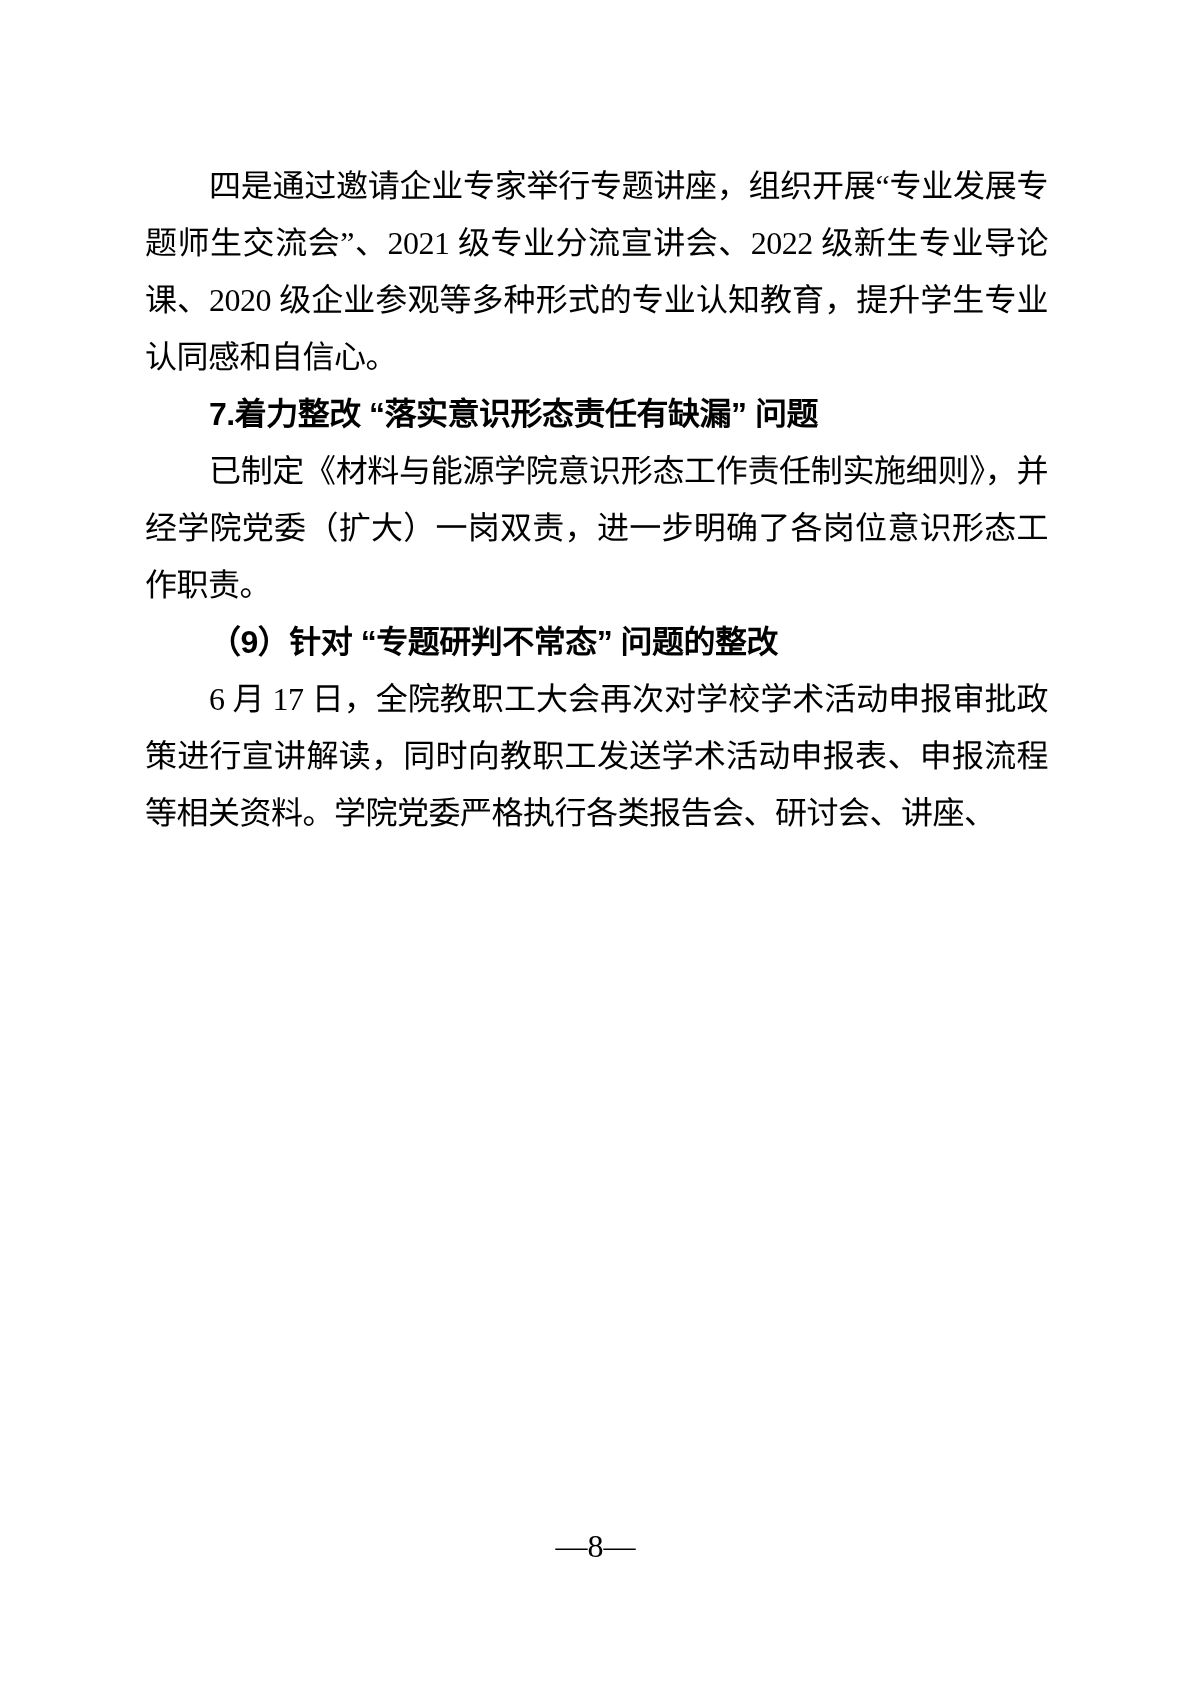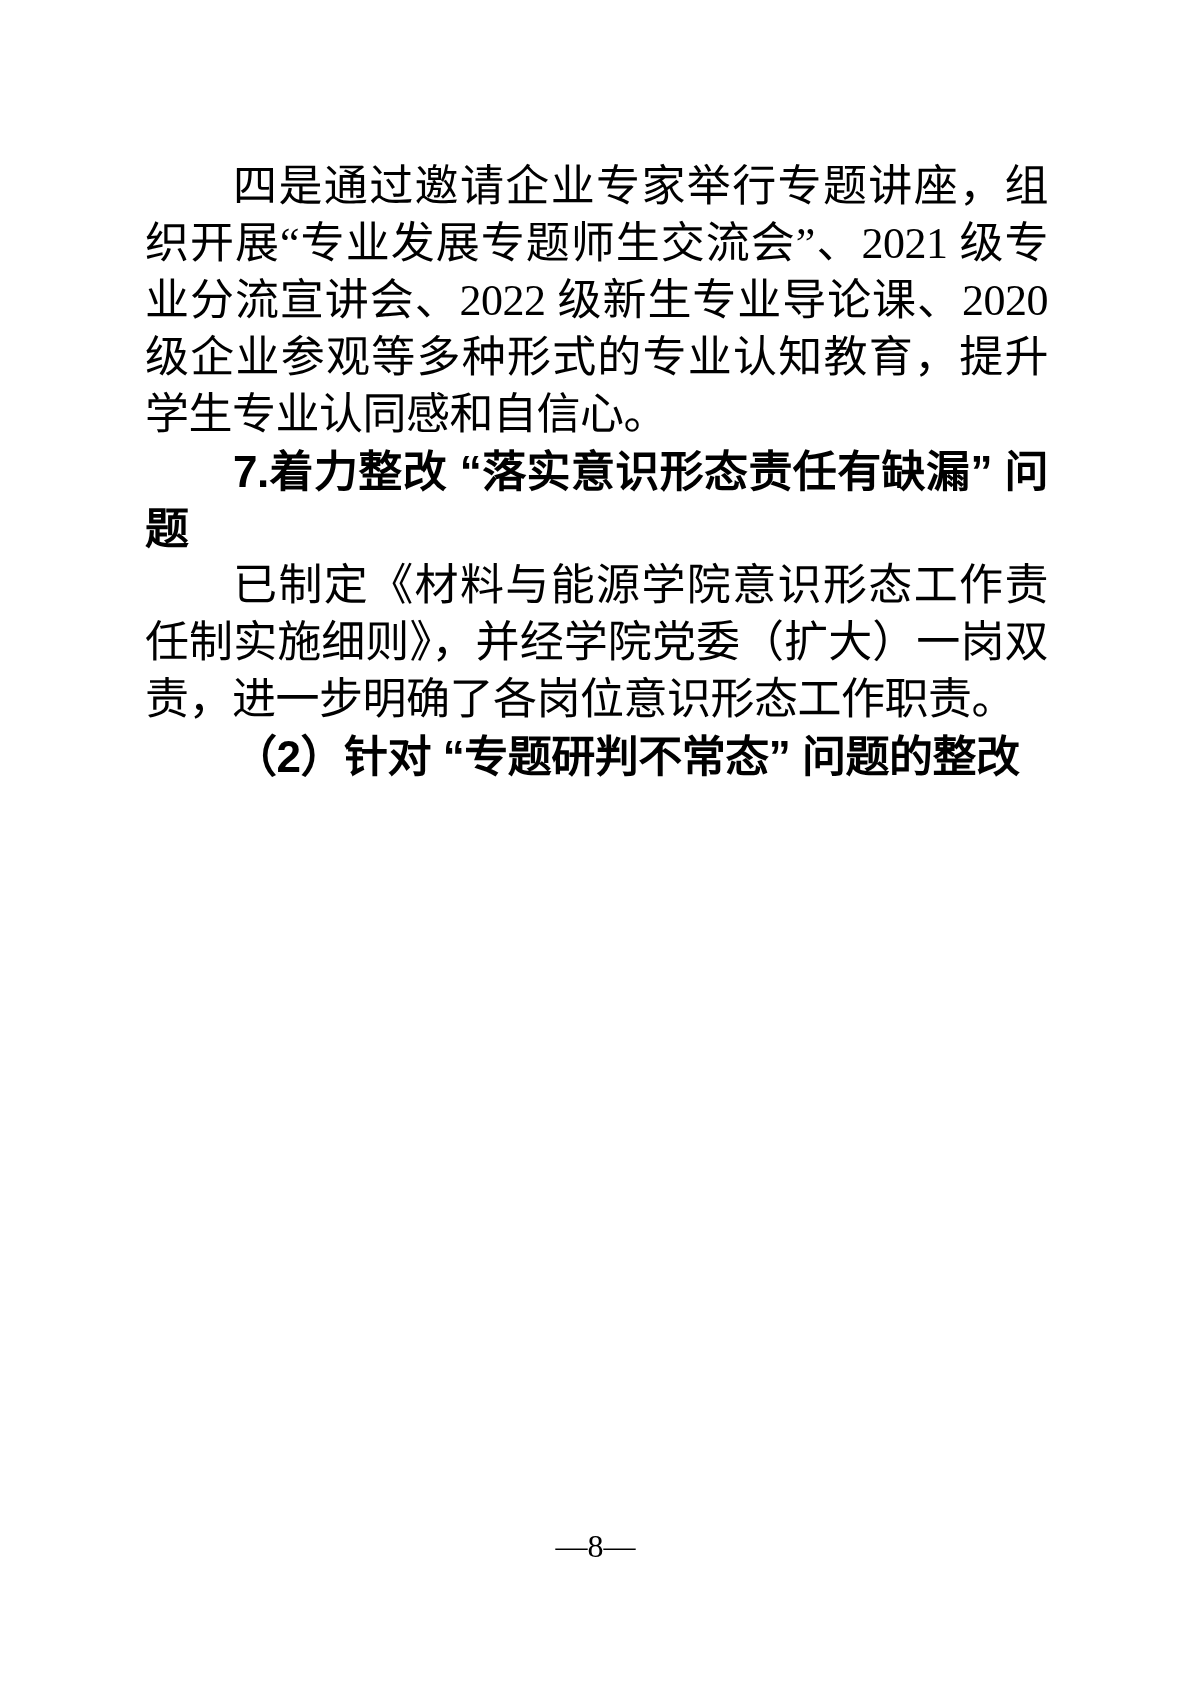--- a/index.html
+++ b/index.html
@@ -20,21 +20,21 @@
     left: 145px;
     top: 158px;
     width: 903px;
   }
   .body-par, .heading-par {
     margin: 0;
     padding: 0;
     text-align: justify;
     text-justify: inter-ideograph;
     text-indent: 2em;
-    font-size: 44px;
+    font-size: 32px;
     line-height: 57px;
     letter-spacing: -0.5px;
     color: #000000;
   }
   .body-par {
     font-family: "Liberation Serif", "DejaVu Serif", serif;
     font-weight: 400;
   }
   .heading-par {
     font-family: "Liberation Sans", "DejaVu Sans", sans-serif;
@@ -53,16 +53,17 @@
   }
 </style>
 </head>
 <body>
 
 <div class="page">
   <div class="content">
     <p class="body-par">四是通过邀请企业专家举行专题讲座，组织开展“专业发展专题师生交流会”、2021 级专业分流宣讲会、2022 级新生专业导论课、2020 级企业参观等多种形式的专业认知教育，提升学生专业认同感和自信心。</p>
     <p class="heading-par">7.着力整改 “落实意识形态责任有缺漏” 问题</p>
     <p class="body-par">已制定《材料与能源学院意识形态工作责任制实施细则》，并经学院党委（扩大）一岗双责，进一步明确了各岗位意识形态工作职责。</p>
-    <p class="heading-par">（2）针对 “专题研判不常态” 问题的整改</p>
+    <p class="heading-par">（9）针对 “专题研判不常态” 问题的整改</p>
+    <p class="body-par">6 月 17 日，全院教职工大会再次对学校学术活动申报审批政策进行宣讲解读，同时向教职工发送学术活动申报表、申报流程等相关资料。学院党委严格执行各类报告会、研讨会、讲座、</p>
   </div>
   <div class="footer">—8—</div>
 </div>
 
 </body></html>

